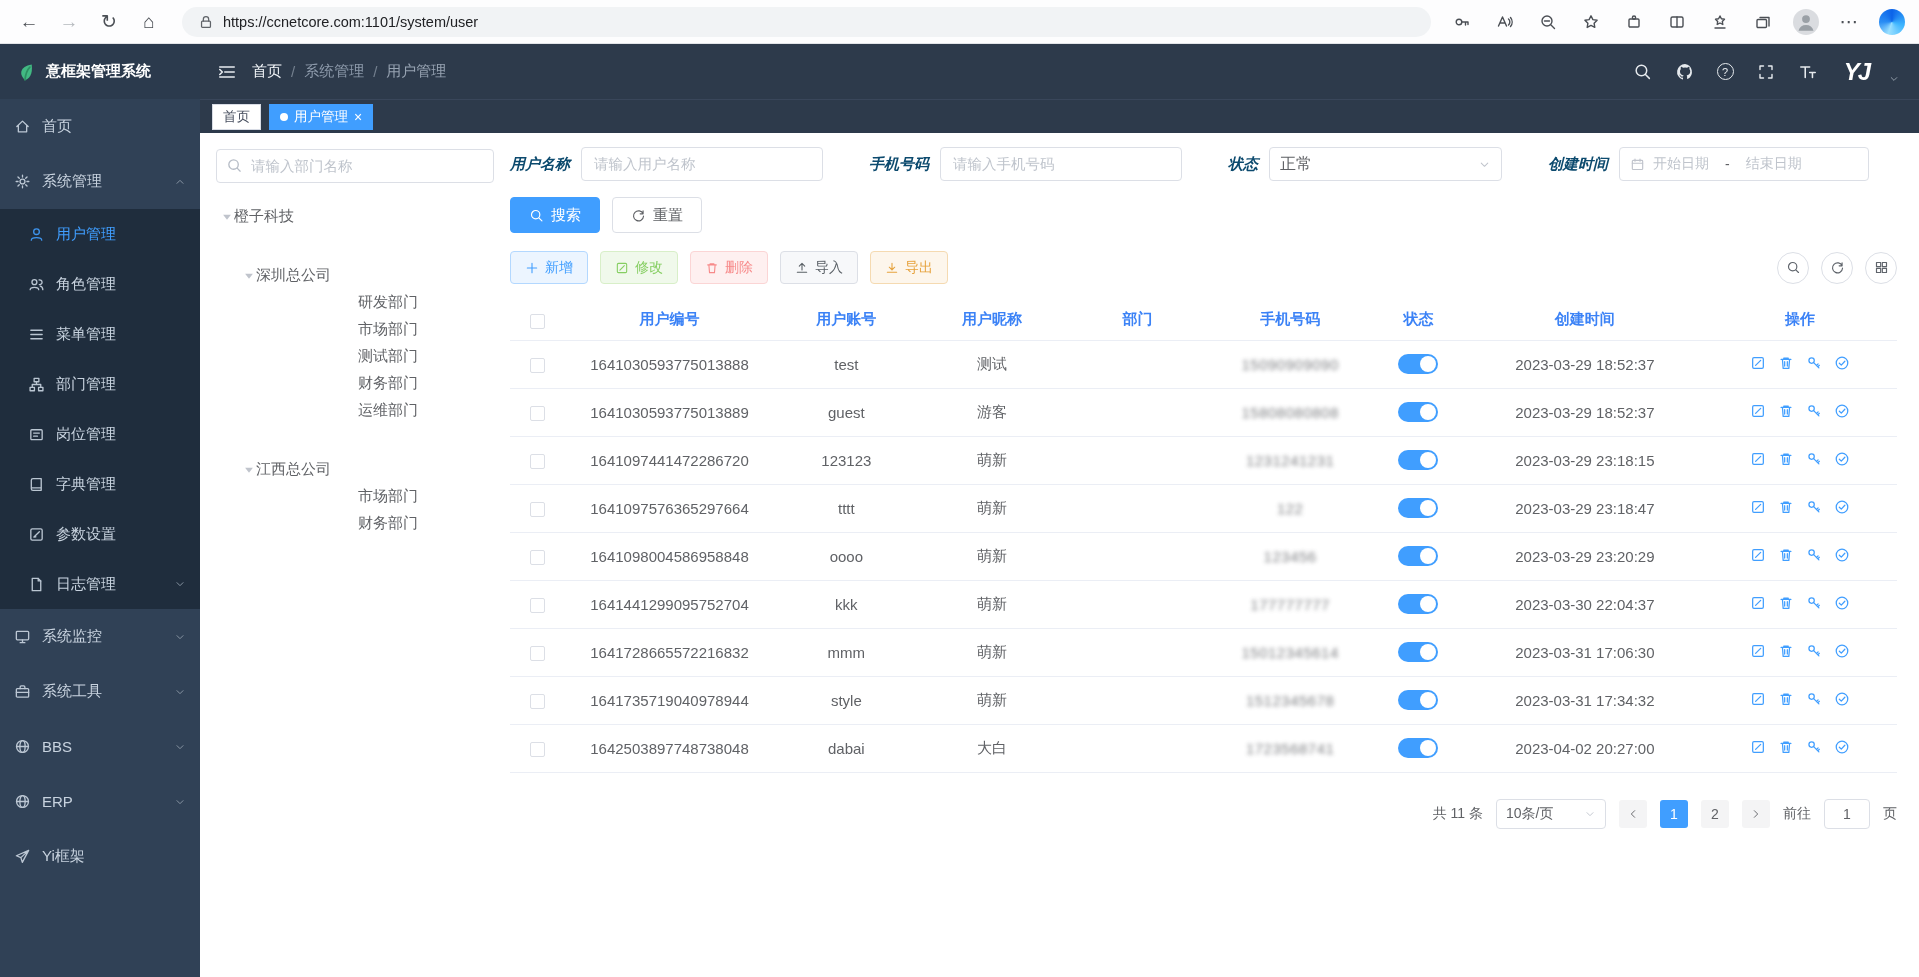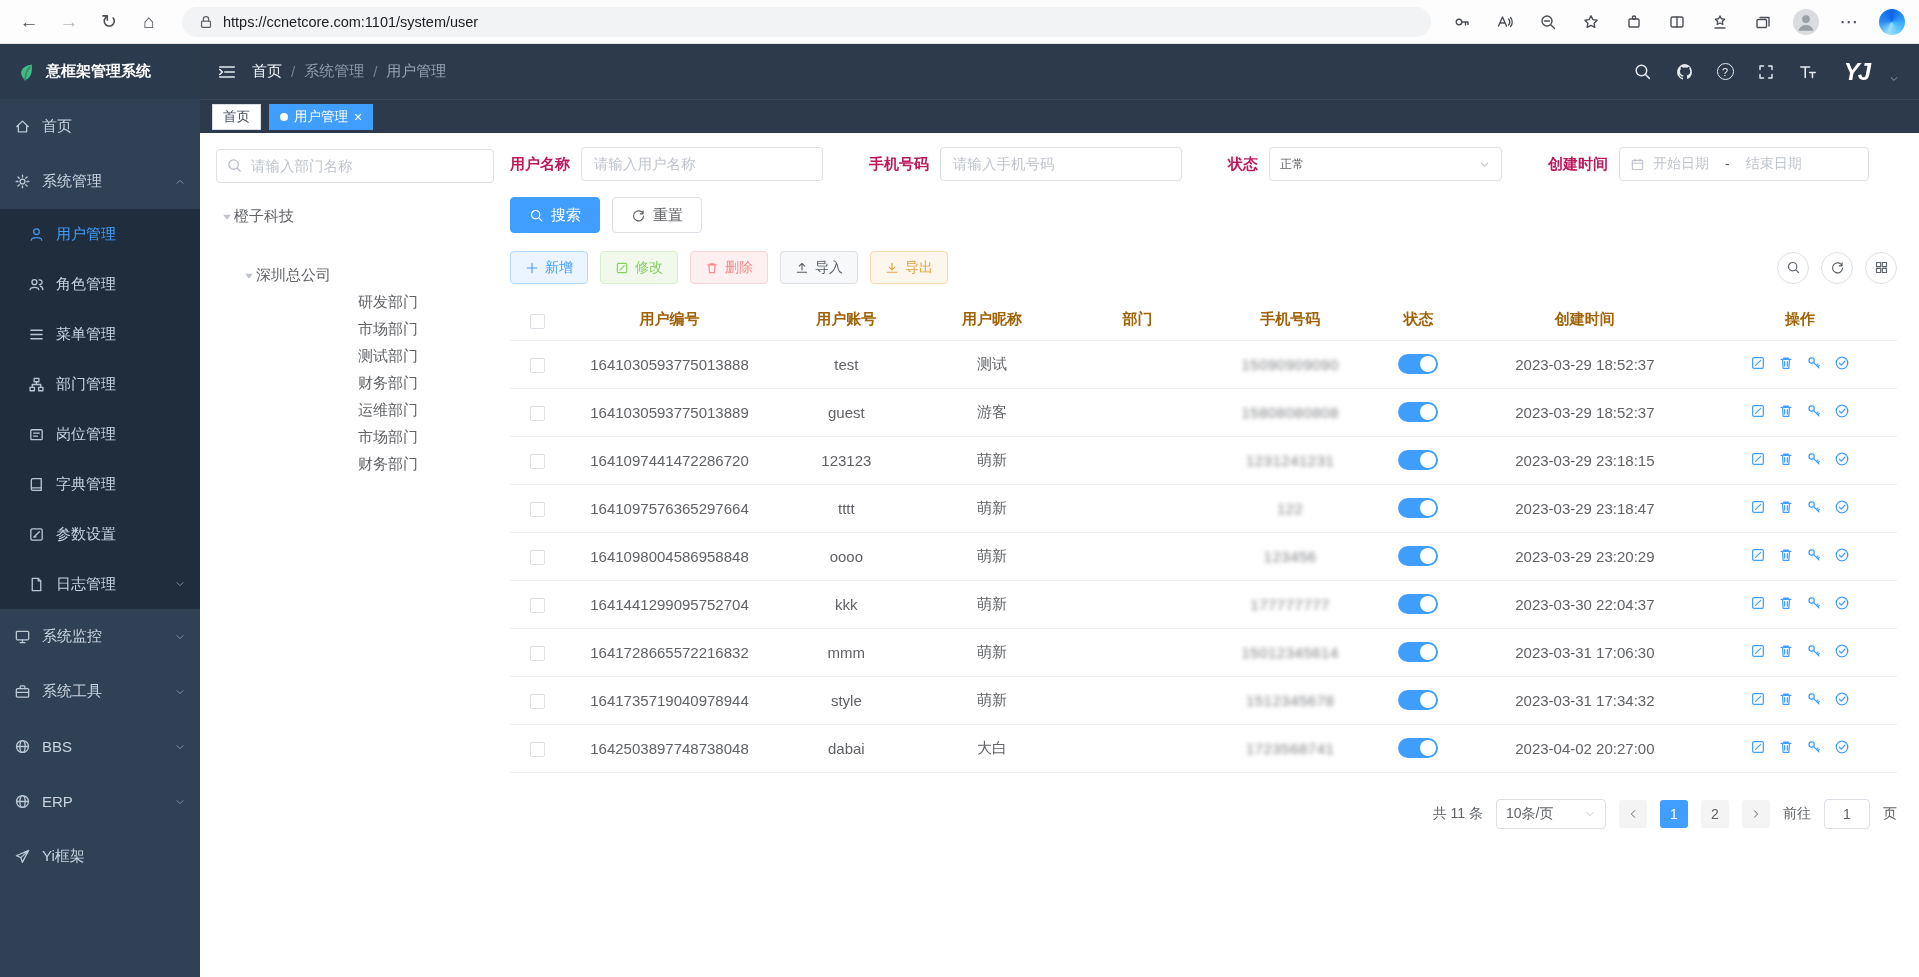--- a/index.html
+++ b/index.html
@@ -75,26 +75,26 @@
   .search-box .smag { position:absolute; left:10px; top:8px; width:17px; height:17px; color:#b6bcc6; }
   .tree { margin-top:20px; }
   .tnode { height:27px; display:flex; align-items:center; gap:0; font-size:15px; color:#606266; cursor:pointer; }
   .tnode .caret { width:14px; height:14px; color:#c0c4cc; flex:0 0 auto; }
   .lvl0 { padding-left:4px; } .lvl1 { padding-left:26px;margin-top:32px; } .lvl2 { padding-left:66px;justify-content:center; }
 
   .work { margin-left:310px; padding:14px 22px 0 0; }
 
   .filters { display:flex; gap:46px; align-items:center; }
   .fgroup { display:flex; align-items:center; gap:11px; }
-  .flabel { font-size:15px; font-weight:bold; color:#be185d; white-space:nowrap; }
+  .flabel { font-size:15px; font-weight:bold; color:#0c4a6e; white-space:nowrap;font-style:italic; }
   .finput { width:242px; height:34px; border:1px solid #dcdfe6; border-radius:4px;
     padding:0 12px; font-size:14.5px; color:#606266; outline:none; }
   .finput::placeholder { color:#bfc4cc; }
   .fselect { width:233px; height:34px; border:1px solid #dcdfe6; border-radius:4px;
-    display:flex; align-items:center; padding:0 10px; font-size:12px; color:#606266; cursor:pointer; }
+    display:flex; align-items:center; padding:0 10px; font-size:16px; color:#606266; cursor:pointer; }
   .fselect .chev-d { margin-left:auto; width:13px; height:13px; color:#c0c4cc; }
   .fdate { width:250px; height:34px; border:1px solid #dcdfe6; border-radius:4px;
     display:flex; align-items:center; gap:8px; padding:0 10px; font-size:14px; color:#bfc4cc; cursor:pointer; }
   .fdate .cal { width:15px; height:15px; color:#c0c4cc; flex:0 0 auto; }
   .fdate .dsep { color:#606266; margin:0 8px; }
 
   .actions { margin-top:16px; display:flex; gap:12px; }
   .btn { height:36px; display:inline-flex; align-items:center; gap:7px; padding:0 18px;
     border-radius:4px; font-size:15px; cursor:pointer; }
   .btn.primary { background:#409eff; border:1px solid #409eff; color:#fff; }
@@ -109,21 +109,21 @@
   .tbtn.edit { background:#f0f9eb; border:1px solid #d8efc8; color:#85ce61; }
   .tbtn.del  { background:#fef0f0; border:1px solid #fbd5d5; color:#f78989; }
   .tbtn.imp  { background:#f7f8fa; border:1px solid #dcdfe6; color:#5a6066; }
   .tbtn.exp  { background:#fdf6ec; border:1px solid #f5dab1; color:#e6a23c; }
   .tool-icons { margin-left:auto; display:flex; gap:12px; }
   .ticon { width:32px; height:32px; border:1px solid #dcdfe6; border-radius:50%;
     display:flex; align-items:center; justify-content:center; color:#5f646b; cursor:pointer; background:#fff; }
   .ticon svg { width:15px; height:15px; }
 
   table.grid { width:100%; border-collapse:collapse; margin-top:16px; table-layout:fixed; }
-  .grid th { height:40px; font-size:15px; color:#a16207; font-weight:bold;
+  .grid th { height:40px; font-size:15px; color:#3b82f6; font-weight:bold;
     border-bottom:1px solid #ebeef5; text-align:center; }
   .grid td { height:48px; font-size:15px; color:#606266; border-bottom:1px solid #ebeef5;
     text-align:center; overflow:hidden; white-space:nowrap; }
   .cb { width:15px; height:15px; border:1px solid #dcdfe6; border-radius:2px; background:#fff;
     display:inline-block; vertical-align:middle; cursor:pointer; }
   .phone { filter:blur(2.2px); opacity:.8; letter-spacing:.5px; }
   .toggle { width:40px; height:20px; border-radius:10px; background:#409eff;
     display:inline-block; position:relative; cursor:pointer; vertical-align:middle; }
   .toggle::after { content:""; position:absolute; right:2px; top:2px; width:16px; height:16px;
     border-radius:50%; background:#fff; }
@@ -448,20 +448,26 @@
               </div>
 
               <div class="tnode lvl2">
                 <span>财务部门</span>
               </div>
 
               <div class="tnode lvl2">
                 <span>运维部门</span>
               </div>
             </div>
+          <div class="tnode lvl1">
+            <svg class="caret" viewBox="0 0 18 18">
+                <path class="fi" d="M4 6 H14 L9 12.5 Z"></path>
+              </svg>
+            <span>江西总公司</span>
+          </div>
           <div>
 
               <div class="tnode lvl2">
                 <span>市场部门</span>
               </div>
 
               <div class="tnode lvl2">
                 <span>财务部门</span>
               </div>
             </div>

